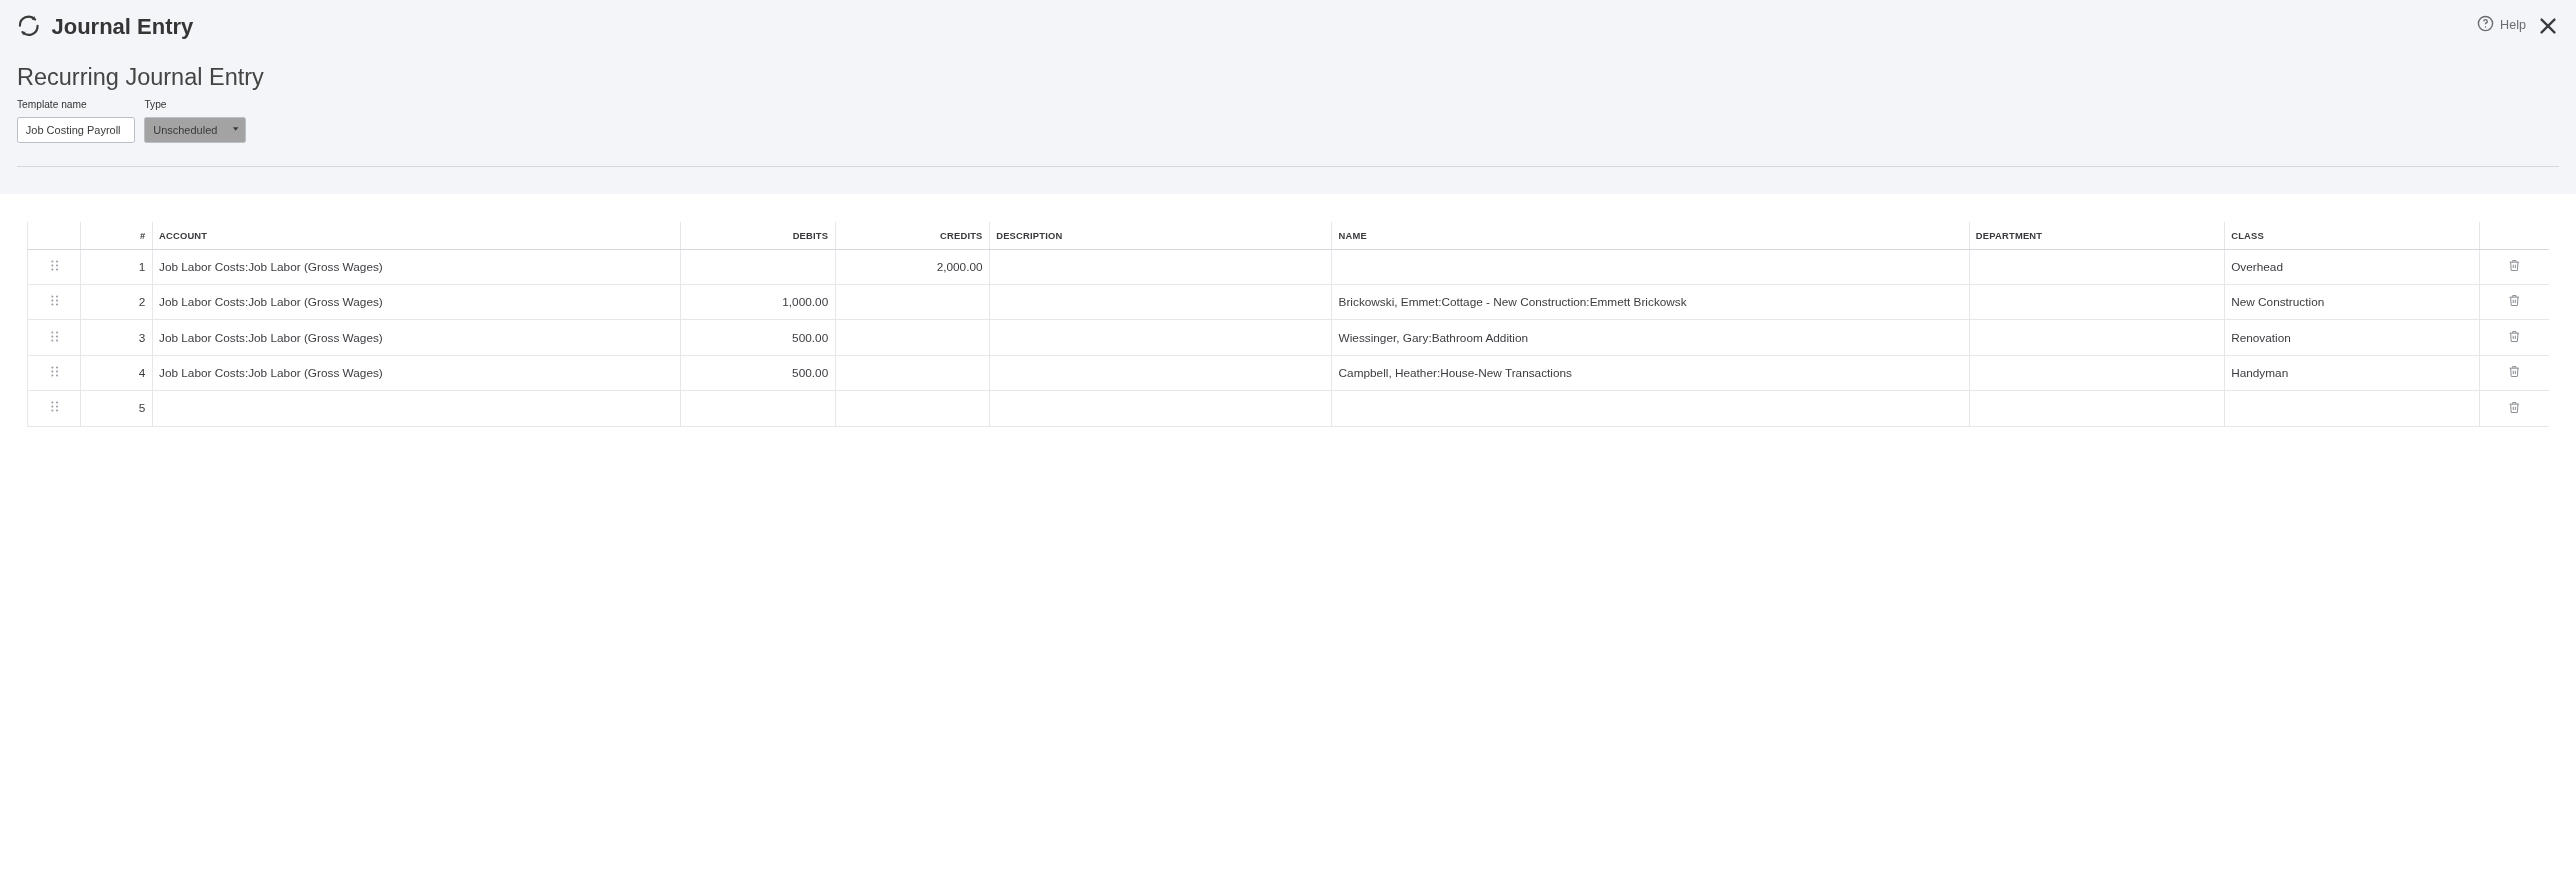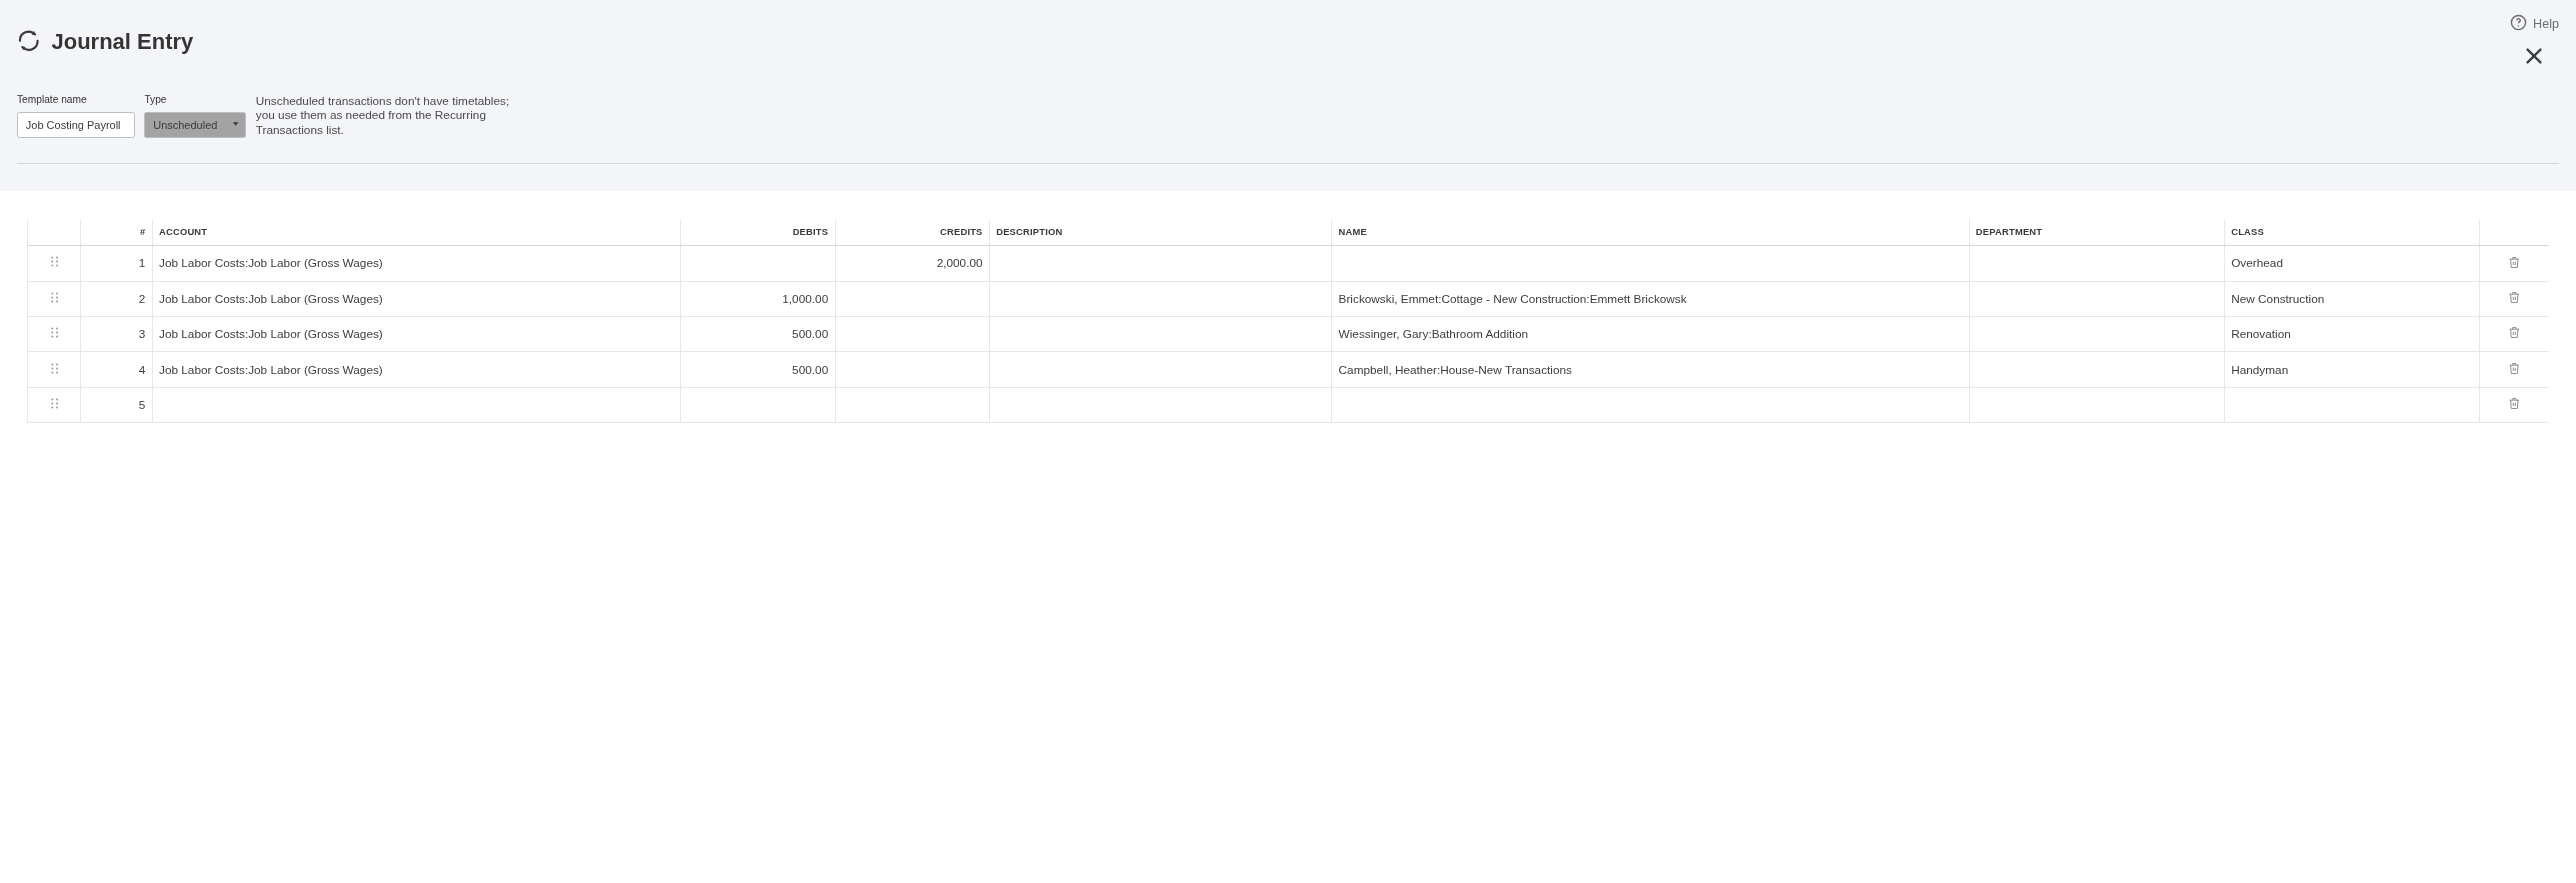--- a/index.html
+++ b/index.html
@@ -3,21 +3,21 @@
   <meta charset="utf-8">
   <style>
     * { box-sizing: border-box; margin: 0; padding: 0; }
     body { font-family: -apple-system, BlinkMacSystemFont, "Segoe UI", Helvetica, Arial, sans-serif; background: #fff; color: #2d2d2d; }
 
     
     .header-region { background: #f4f5f8; padding: 14px 17px 27px 17px; }
 
     .topbar { display: flex; align-items: center; justify-content: space-between; margin-bottom: 23.5px; }
     .topbar-left { display: flex; align-items: center; gap: 11px; }
-    .topbar-right { display: flex; align-items: center; gap: 11px; flex-direction: column; }
+    .topbar-right { display: flex; align-items: flex-start; gap: 11px; }
 
     .page-title { font-size: 22px; font-weight: 700; color: #353535; }
 
     .help-link { display: flex; align-items: center; gap: 6.3px; cursor: pointer; color: #6b6c72; font-size: 12.6px; }
     .close-btn { cursor: pointer; display: flex; align-items: center; }
 
     .section-title { font-size: 23.5px; font-weight: 400; color: #444; margin-bottom: 7.8px; }
 
     .form-row { display: flex; align-items: flex-start; gap: 9.4px; }
     .form-group { display: flex; flex-direction: column; gap: 7px; }
@@ -87,40 +87,40 @@
         <span>
           <svg width="22" height="22" viewBox="0 0 24 24" stroke="#3b3c40" stroke-width="2.5" stroke-linecap="round">
               <line x1="5" y1="5" x2="19" y2="19"></line>
               <line x1="19" y1="5" x2="5" y2="19"></line>
             </svg>
         </span>
       </div>
     </div>
   </div>
 
+  <h2 class="section-title">Recurring Journal Entry</h2>
 
   <div class="form-row">
     <div class="form-group">
       <span class="label">Template name</span>
       <input class="text-input" type="text" value="Job Costing Payroll" style="">
     </div>
     <div class="form-group">
       <span class="label">Type</span>
       <div class="select-wrap">
         <div class="select-input">
           <span>Unscheduled</span>
         </div>
         <span class="select-caret">
           <svg width="9.4" height="9.4" viewBox="0 0 24 24" fill="#393a3d">
               <polygon points="5,8 19,8 12,17"></polygon>
             </svg>
         </span>
       </div>
     </div>
-    <div class="hint">Unscheduled transactions don't have timetables; you use them as needed from the Recurring Transactions list.</div>
   </div>
 
   <div class="divider-line"></div>
 </div>
 
 <div class="table-wrap">
   <table>
     <colgroup>
       <col class="c-grip">
         <col class="c-num">

